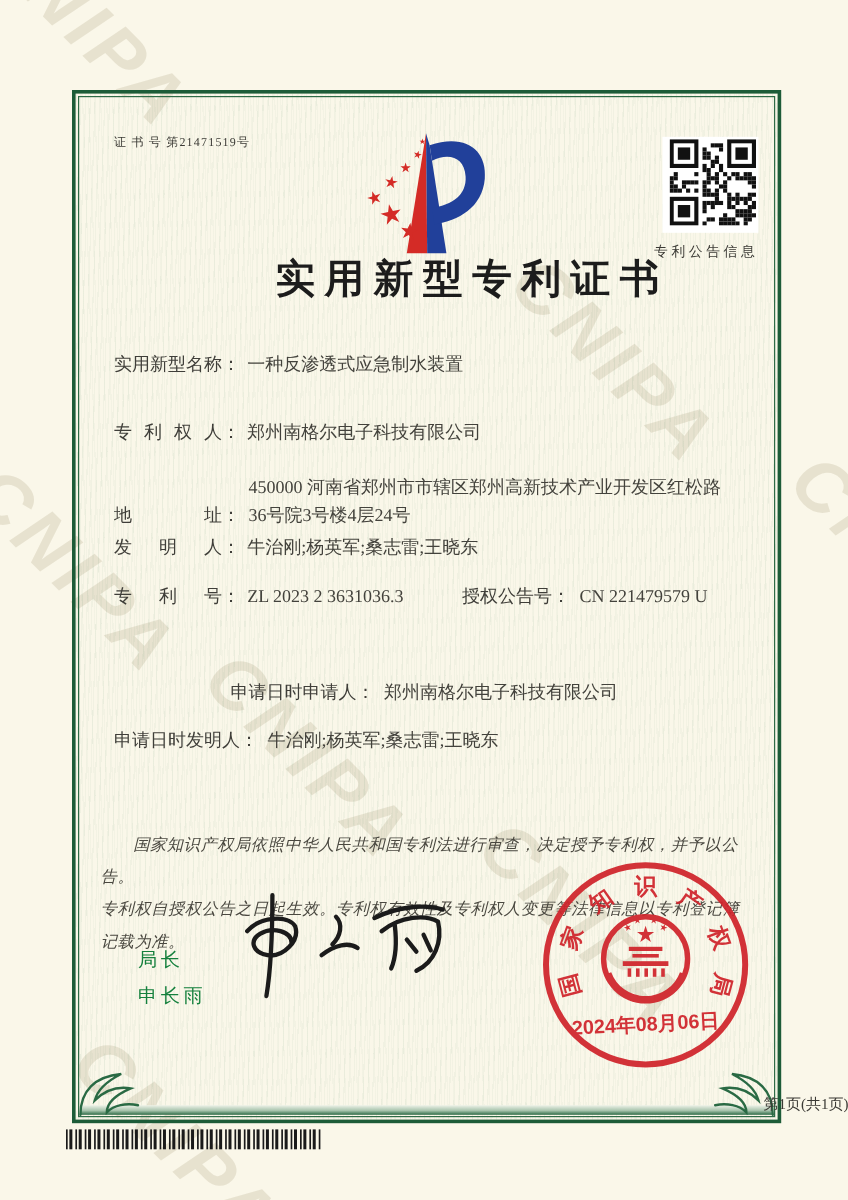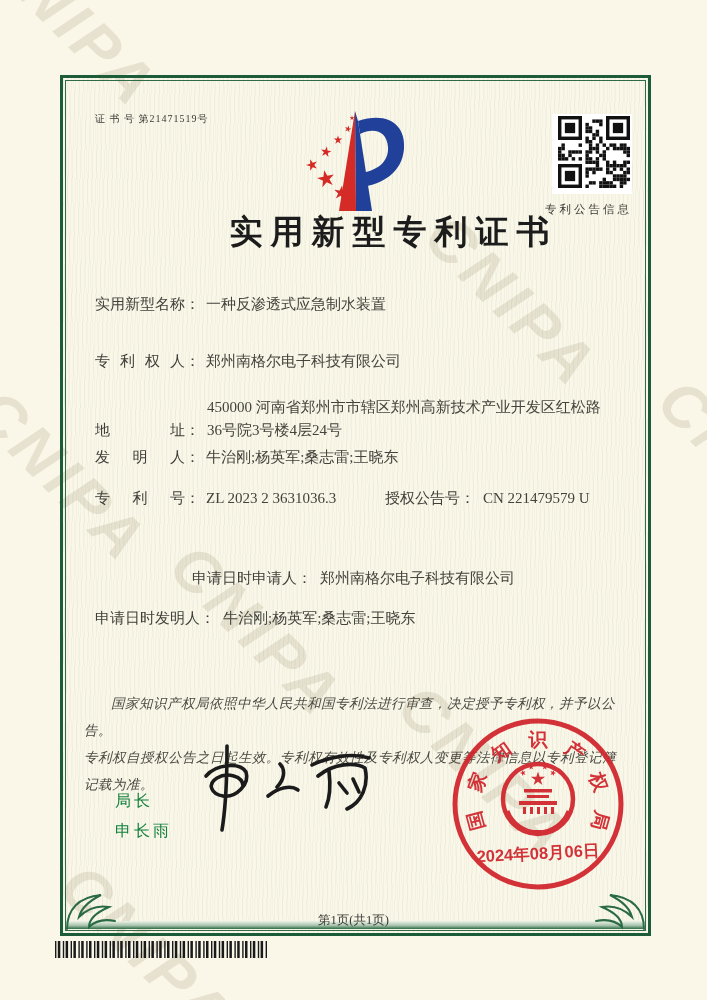--- a/index.html
+++ b/index.html
@@ -56,21 +56,21 @@
   .signature{position:absolute;left:192px;top:740px;z-index:2;}
 
   .seal{position:absolute;left:451px;top:717px;width:174px;height:174px;z-index:3;opacity:.93;}
   .seal svg{position:absolute;left:0;top:0;}
   .seal-ring{position:absolute;left:0;top:0;width:174px;height:174px;}
   .seal-ring span{position:absolute;left:50%;top:50%;width:22px;height:22px;margin:-11px 0 0 -11px;
       font:700 19px "Liberation Serif",serif;color:#d0242b;text-align:center;line-height:22px;}
   .seal-date{position:absolute;left:0;top:126px;width:174px;text-align:center;
       font:700 16.5px "Liberation Sans",sans-serif;color:#d0242b;transform:rotate(-3deg);letter-spacing:0px;}
 
-  .page-number{position:absolute;left:0;top:912px;width:707px;text-align:center;font-size:12.5px;color:#3b3a35;z-index:2;}
+  .page-number{position:absolute;left:0;top:912px;width:707px;text-align:right;font-size:12.5px;color:#3b3a35;z-index:2;}
   .barcode{position:absolute;left:55px;top:941px;z-index:2;}
 </style>
 </head>
 <body>
 
 <svg width="0" height="0" style="position:absolute">
   <defs>
     <path id="star" d="M0,-1 L0.2245,-0.309 L0.9511,-0.309 L0.3633,0.118 L0.5878,0.809 L0,0.382 L-0.5878,0.809 L-0.3633,0.118 L-0.9511,-0.309 L-0.2245,-0.309 Z"></path>
   </defs>
 </svg>

